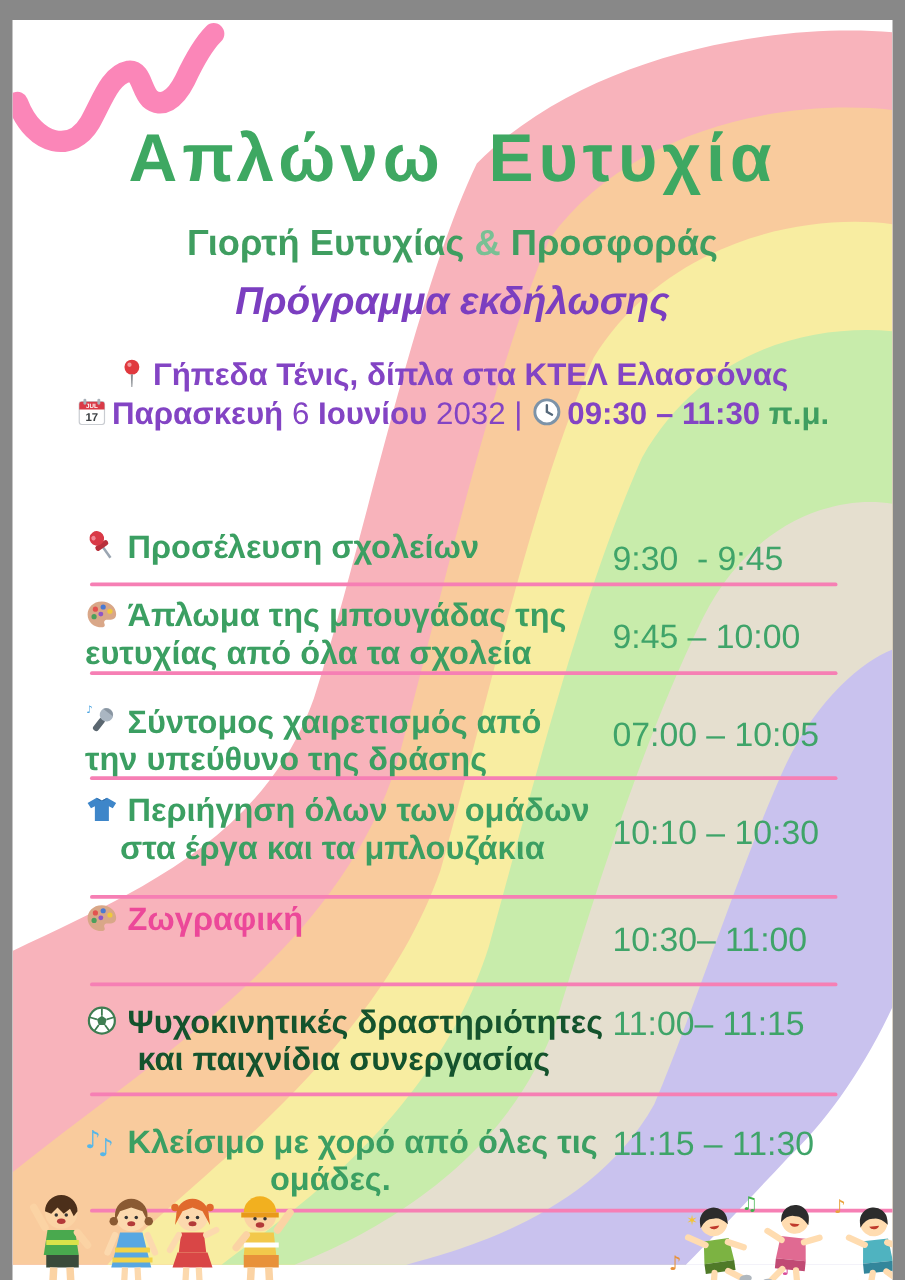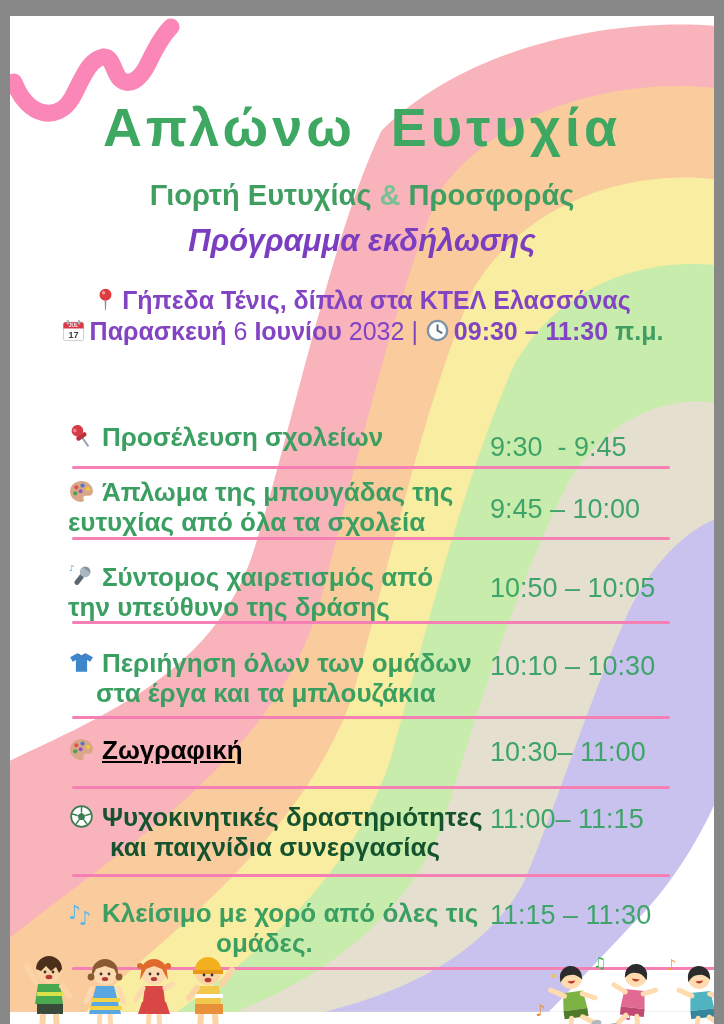--- a/index.html
+++ b/index.html
@@ -123,34 +123,34 @@
       <span class="icn"><svg viewBox="0 0 26 26">
             <g transform="rotate(38 13 13)">
               <rect x="10.6" y="11" width="4.8" height="11.5" rx="2.2" fill="#5b6770"></rect>
               <circle cx="13" cy="7.3" r="5.2" fill="#aab6c2"></circle>
               <path d="M8.4 5.2 A5.2 5.2 0 0 1 17.6 5.2 Z" fill="#8995a1"></path>
             </g>
             <text x="1" y="7.5" font-size="8" fill="#4aa3e0" font-family="DejaVu Sans, sans-serif">♪</text>
           </svg></span><span>Σύντομος χαιρετισμός από</span>
       <span class="l2">την υπεύθυνο της δράσης</span>
     </div>
-    <div class="time" style="top: 557px; color: rgb(63, 164, 105);">10:50 – 10:05</div>
+    <div class="time" style="top: 557px; color: rgb(63, 164, 105);">07:00 – 10:05</div>
     <div class="sep" style="top: 605px; background: rgb(246, 127, 180);"></div>
 
-    <div class="row" style="top: 632px; color: rgb(59, 159, 98);">
+    <div class="row" style="top: 617px; color: rgb(59, 159, 98);">
       <span class="icn"><svg viewBox="0 0 26 26">
             <path d="M9 4 L13 6.2 L17 4 L24 8 L21.4 12.2 L18.4 10.6 L18.4 22 L7.6 22 L7.6 10.6 L4.6 12.2 L2 8 Z" fill="#3e86c9"></path>
             <path d="M9 4 C10.2 7.2 15.8 7.2 17 4 L13 6.2 Z" fill="#2f6ba6"></path>
           </svg></span><span>Περιήγηση όλων των ομάδων</span>
       <span class="l2 ind1">στα έργα και τα μπλουζάκια</span>
     </div>
     <div class="time" style="top: 635px; color: rgb(63, 164, 105);">10:10 – 10:30</div>
     <div class="sep" style="top: 700px; background: rgb(246, 127, 180);"></div>
 
-    <div class="row" style="top: 719px; color: #000000; text-decoration: underline;">
+    <div class="row" style="top: 704px; color: #ec4899;">
       <span class="icn"><svg viewBox="0 0 26 26">
             <path d="M13 3 C6 3 2 8 2 13 C2 19 7 23 13 23 C15.2 23 15.6 21.6 15 20.3 C14.3 18.7 15.2 17.2 17 17.2 L20 17.2 C22.2 17.2 24 15.6 24 12.8 C24 7.4 19 3 13 3 Z" fill="#d9a788"></path>
             <circle cx="8" cy="9" r="2" fill="#e3524f"></circle>
             <circle cx="14" cy="7.3" r="2" fill="#4a79d2"></circle>
             <circle cx="19.2" cy="10.6" r="2" fill="#efc93d"></circle>
             <circle cx="7" cy="14.8" r="2" fill="#4ba05c"></circle>
             <circle cx="12.2" cy="12.8" r="1.9" fill="#8e55c8"></circle>
           </svg></span><span>Ζωγραφική</span>
     </div>
     <div class="time" style="top: 721px; color: rgb(63, 164, 105);">10:30– 11:00</div>

